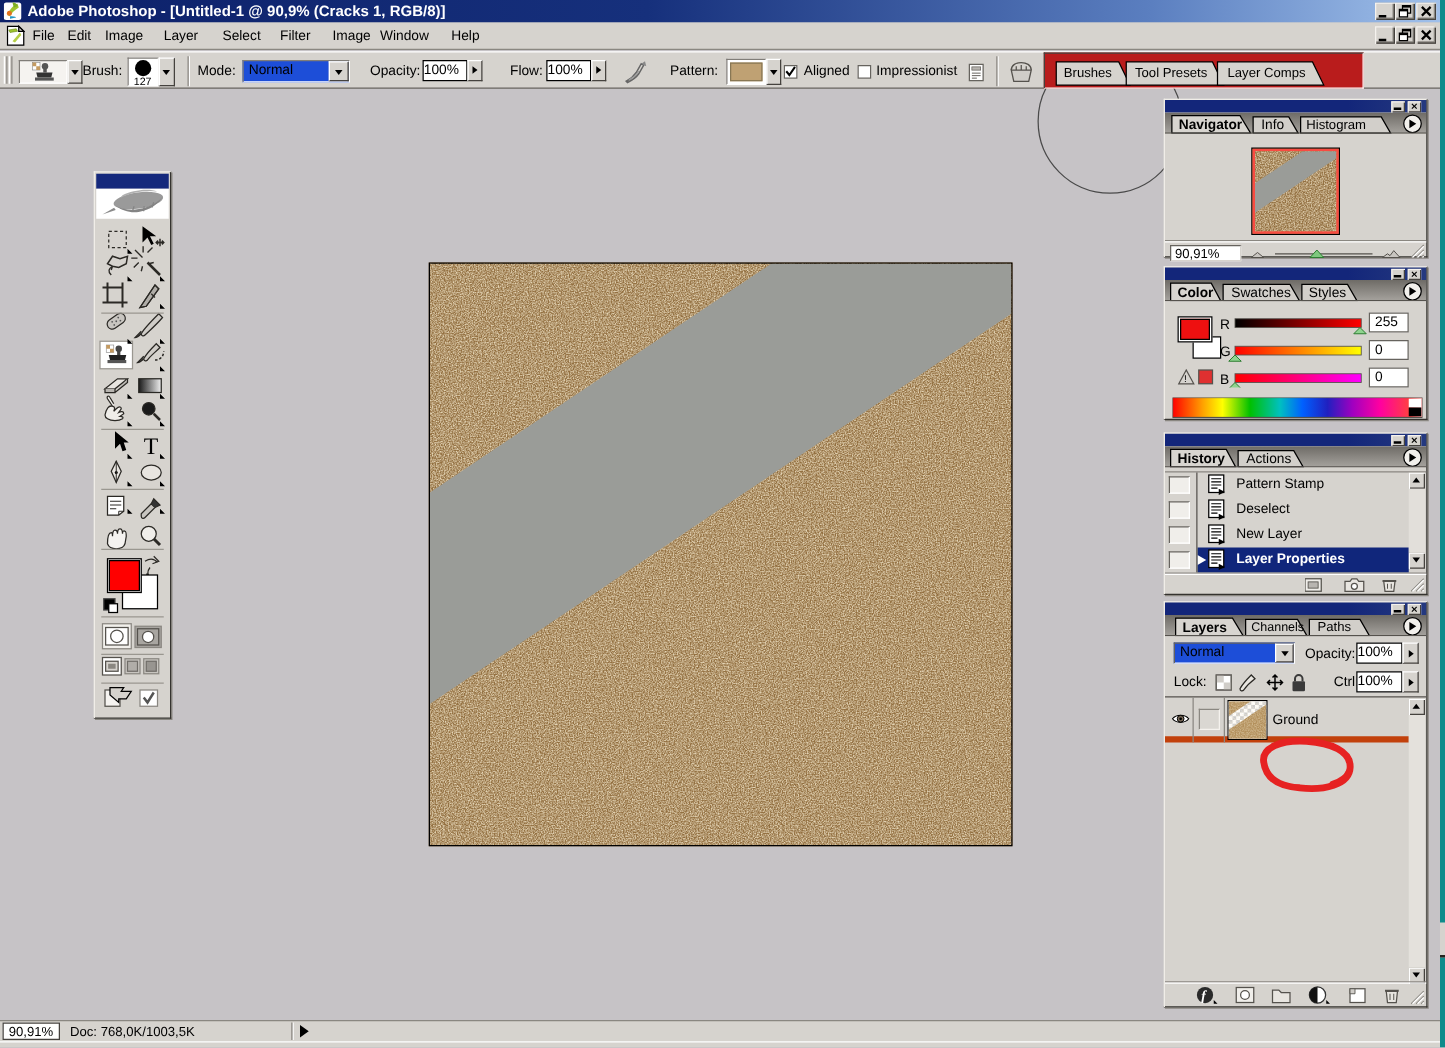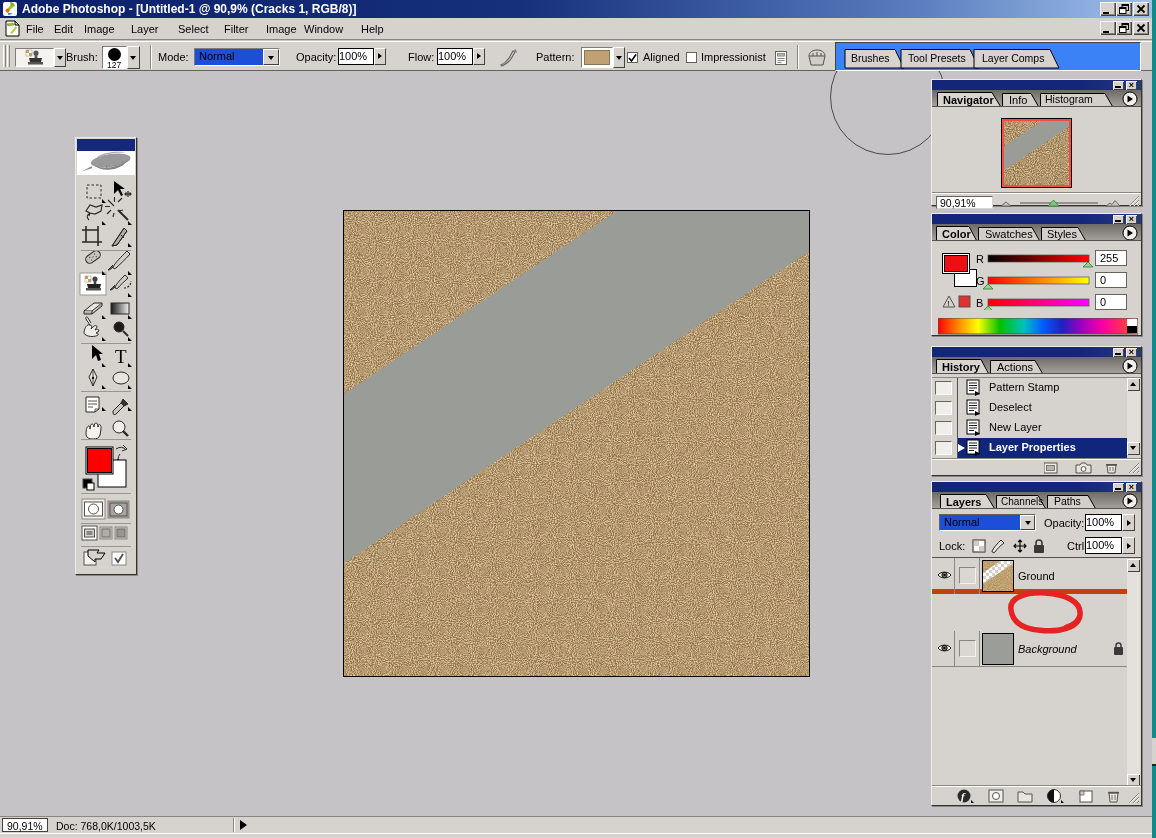--- a/index.html
+++ b/index.html
@@ -150,21 +150,21 @@
       <rect x="5.5" y="3.5" width="7" height="2.6" fill="#b8b5b0" stroke="#66635e" stroke-width="0.6"></rect>
       <path d="M5.5 8.5 H12.5 M5.5 10.5 H12.5 M5.5 12.5 H9.5" stroke="#66635e" stroke-width="0.8"></path>
     </svg>
  <div class="abs" style="left:797px;top:3px;width:2px;height:24px;border-left:1px solid #8a8781;border-right:1px solid #fff"></div>
  <svg class="abs" style="left:806px;top:6px" width="22" height="20" viewBox="0 0 22 20">
       <path d="M3 8 L5 17 H17 L19 8 Z" fill="#d0cdc8" stroke="#55524d"></path>
       <path d="M3 8 C3 4 7 2 11 2 C15 2 19 4 19 8" fill="none" stroke="#55524d"></path>
       <path d="M7 8 V5 M11 8 V4 M15 8 V5" stroke="#55524d"></path>
     </svg>
 
- <div class="abs" style="left:835px;top:0;width:306px;height:29px;background:#3b82f6;border:1px solid;border-color:#45423e #fff #fff #45423e">
+ <div class="abs" style="left:835px;top:0;width:256px;height:29px;background:#b91c1c;border:1px solid;border-color:#45423e #fff #fff #45423e">
   <svg width="304" height="27" viewBox="0 0 304 27">
    <path d="M9 6.5 H59 L68 25 H9 Z" fill="#d6d3ce" stroke="#000"></path>
    <text x="15" y="18.5" font-size="10.5" font-family="Liberation Sans">Brushes</text>
    <path d="M65 6.5 H134 L143 25 H65 Z" fill="#d6d3ce" stroke="#000"></path>
    <text x="72" y="18.5" font-size="10.5" font-family="Liberation Sans">Tool Presets</text>
    <path d="M138 6.5 H214 L223 25 H138 Z" fill="#d6d3ce" stroke="#000"></path>
    <text x="146" y="18.5" font-size="10.5" font-family="Liberation Sans">Layer Comps</text>
   </svg>
  </div>
 </div>
@@ -592,36 +592,20 @@
    <div style="width:30px;height:30px;background-image:linear-gradient(45deg,#cacaca 25%,transparent 25%,transparent 75%,#cacaca 75%),linear-gradient(45deg,#cacaca 25%,transparent 25%,transparent 75%,#cacaca 75%);background-size:6px 6px;background-position:0 0,3px 3px;background-color:#fff">
     <svg width="30" height="30">
             <polygon points="0,0 17.6,0 0,11.8" fill="#b3905c"></polygon>
             <polygon points="0,22.7 30,2.6 30,30 0,30" fill="#b3905c"></polygon>
             <rect width="30" height="30" filter="url(#sand)" opacity="0.45"></rect>
           </svg>
    </div>
   </div>
   <span class="txt" style="left:86px;top:12px">Ground</span>
  </div>
- <div class="abs" style="left:0;top:149px;width:195px;height:36px;border-bottom:1px solid #8a8781">
-  <svg class="abs" style="left:5px;top:11px" width="15" height="12" viewBox="0 0 15 12">
-        <path d="M1 6 C4 2.2 11 2.2 14 6 C11 9.8 4 9.8 1 6 Z" fill="#fff" stroke="#000" stroke-width="0.9"></path>
-        <circle cx="7.5" cy="6" r="2.7" fill="#7a6a58" stroke="#000" stroke-width="0.8"></circle>
-        <circle cx="7.5" cy="6" r="1.1" fill="#000"></circle>
-      </svg>
-  <div class="abs" style="left:22px;top:0;width:1px;height:36px;background:#8a8781"></div>
-  <div class="abs" style="left:27px;top:9px;width:17px;height:17px;background:#dad7d2;border:1px solid;border-color:#8a8781 #f5f2ee #f5f2ee #8a8781"></div>
-  <div class="abs" style="left:47px;top:0;width:1px;height:36px;background:#8a8781"></div>
-  <div class="abs" style="left:50px;top:2px;width:32px;height:32px;border:1px solid #000;background:#9b9d99"></div>
-  <span class="txt" style="left:86px;top:12px;font-style:italic">Background</span>
-  <svg class="abs" style="left:180px;top:10px" width="13" height="15">
-        <rect x="2" y="6" width="9" height="8" rx="1" fill="#3a3a3a"></rect>
-        <path d="M4 6 v-1.5 a2.5 2.5 0 0 1 5 0 v1.5" fill="none" stroke="#3a3a3a" stroke-width="1.5"></path>
-      </svg>
- </div>
 
  <div class="abs" style="left:195px;top:77px;width:13px;height:13px;background:#d6d3ce;box-shadow:inset 1px 1px 0 #fff,inset -1px -1px 0 #45423e">
       <div class="abs" style="left:3px;top:4px;border-left:3.5px solid transparent;border-right:3.5px solid transparent;border-bottom:4px solid #000"></div>
     </div>
  <div class="abs" style="left:195px;top:90px;width:13px;height:202px;background:#e4e1dc"></div>
  <div class="abs" style="left:195px;top:292px;width:13px;height:13px;background:#d6d3ce;box-shadow:inset 1px 1px 0 #fff,inset -1px -1px 0 #45423e">
       <div class="abs" style="left:3px;top:4px;border-left:3.5px solid transparent;border-right:3.5px solid transparent;border-top:4px solid #000"></div>
     </div>
  <div class="abs" style="left:0;top:303px;width:209px;height:1px;background:#8a8781"></div>
  <div class="abs" style="left:0;top:304px;width:209px;height:1px;background:#fff"></div>

